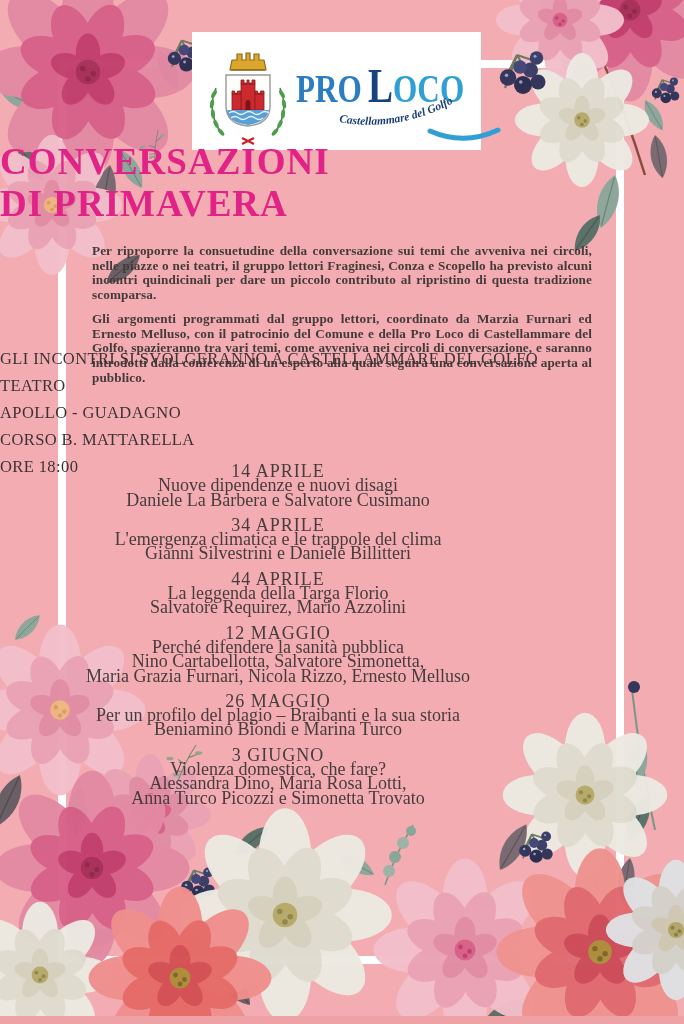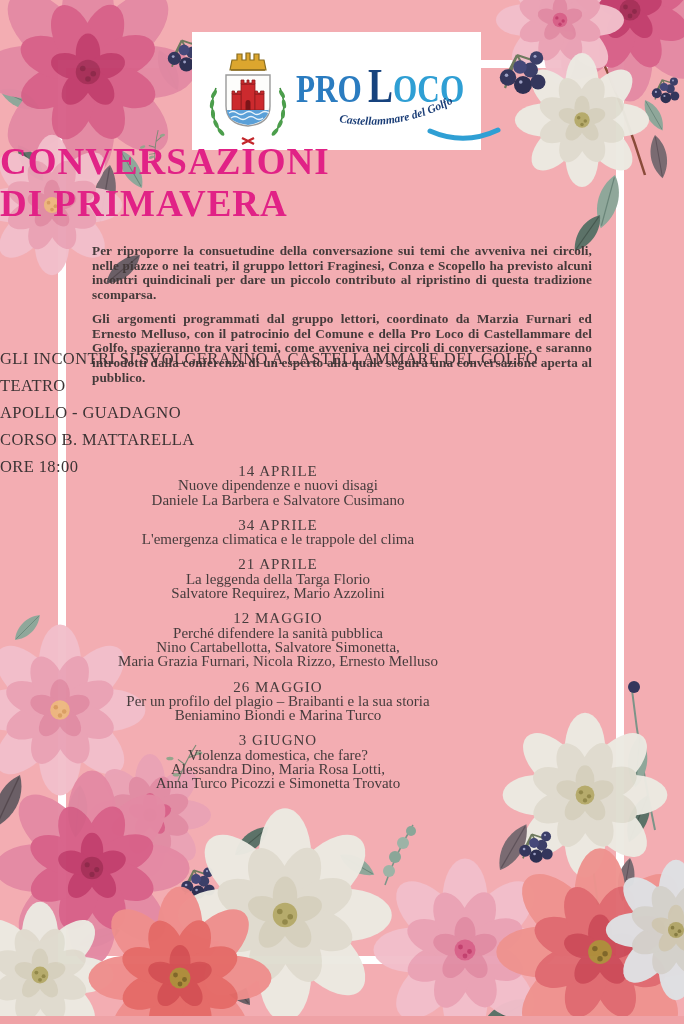--- a/index.html
+++ b/index.html
@@ -42,21 +42,21 @@
     text-align:justify;letter-spacing:.1px;
   }
   .paras p{margin:8px 0 9px 0;}
   .venue{
     position:absolute;left:0;top:349px;width:684px;text-align:left;
     color:#3c3334;font-size:16.5px;letter-spacing:.4px;
   }
   .venue div{height:27px;}
   .events{
     position:absolute;left:0;top:464px;width:556px;text-align:center;
-    color:#463c3d;font-size:15px;line-height:14.3px;
+    color:#463c3d;font-size:18px;line-height:14.3px;
   }
   .event{margin-bottom:11px;}
   .event .date{letter-spacing:1px;}
   .bottom-strip{
     position:absolute;left:0;bottom:0;width:684px;height:8px;background:#efa2a6;
   }
 </style>
 </head>
 <body>
 
@@ -360,23 +360,24 @@
 
   <div class="events">
     <div class="event">
       <div class="date">14 APRILE</div>
       <div>Nuove dipendenze e nuovi disagi</div>
       <div>Daniele La Barbera e Salvatore Cusimano</div>
     </div>
     <div class="event">
       <div class="date">34 APRILE</div>
       <div>L'emergenza climatica e le trappole del clima</div>
-    </div>
-    <div class="event">
-      <div class="date">21 APRILE</div>
+      <div>Gianni Silvestrini e Daniele Billitteri</div>
+    </div>
+    <div class="event">
+      <div class="date">44 APRILE</div>
       <div>La leggenda della Targa Florio</div>
       <div>Salvatore Requirez, Mario Azzolini</div>
     </div>
     <div class="event">
       <div class="date">12 MAGGIO</div>
       <div>Perché difendere la sanità pubblica</div>
       <div>Nino Cartabellotta, Salvatore Simonetta,</div>
       <div>Maria Grazia Furnari, Nicola Rizzo, Ernesto Melluso</div>
     </div>
     <div class="event">

